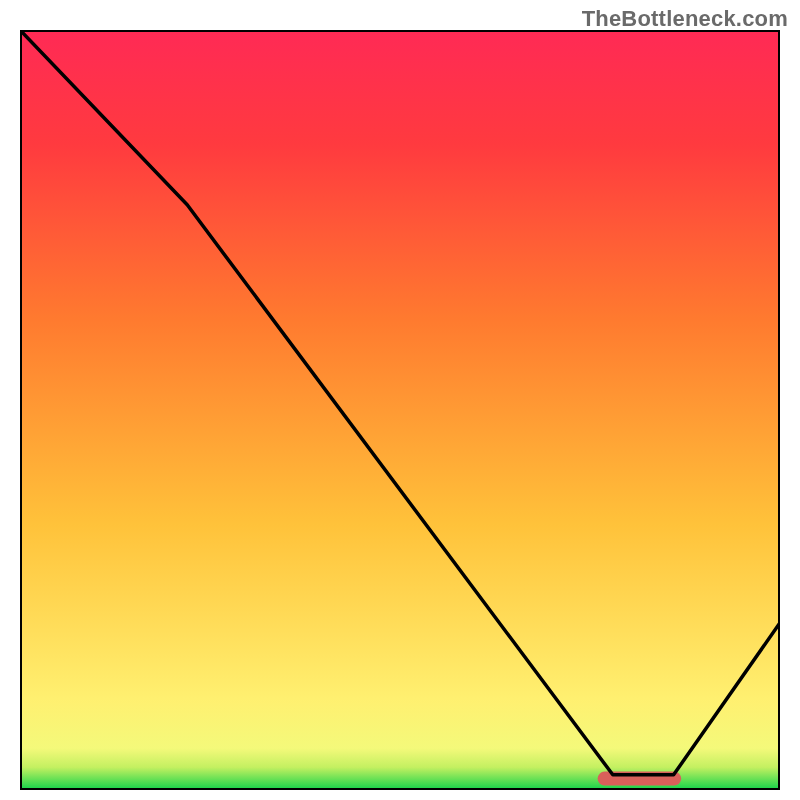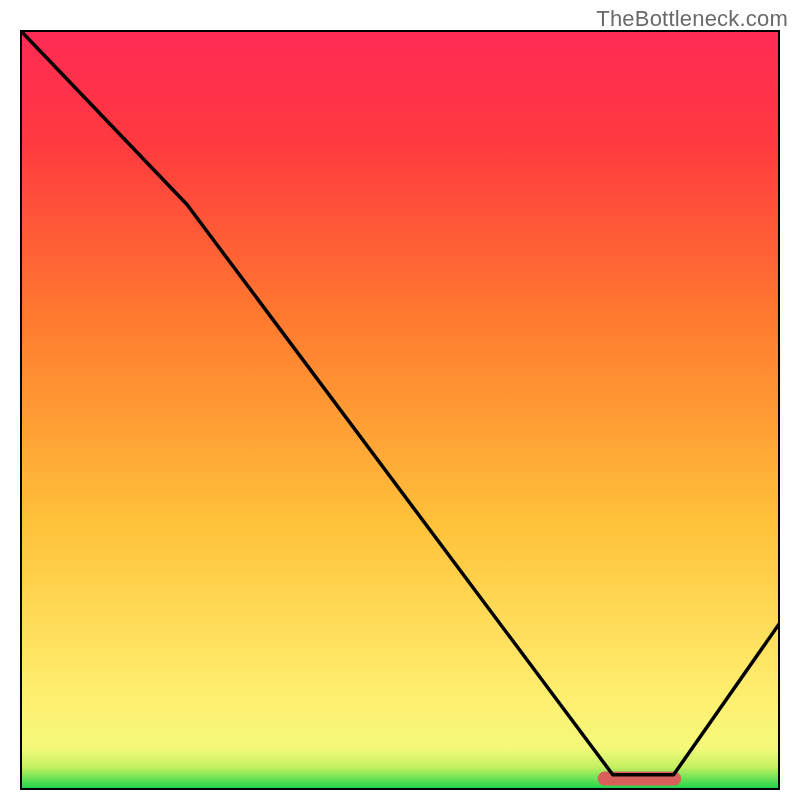--- a/index.html
+++ b/index.html
@@ -15,21 +15,21 @@
     position: relative;
     width: 800px;
     height: 800px;
     box-sizing: border-box;
   }
   .watermark {
     position: absolute;
     top: 6px;
     right: 12px;
     font-size: 22px;
-    font-weight: 400;
+    font-weight: 700;
     color: #6a6a6a;
     letter-spacing: 0.2px;
     user-select: none;
   }
   .plot-wrap {
     position: absolute;
     left: 20px;
     top: 30px;
     width: 760px;
     height: 760px;

